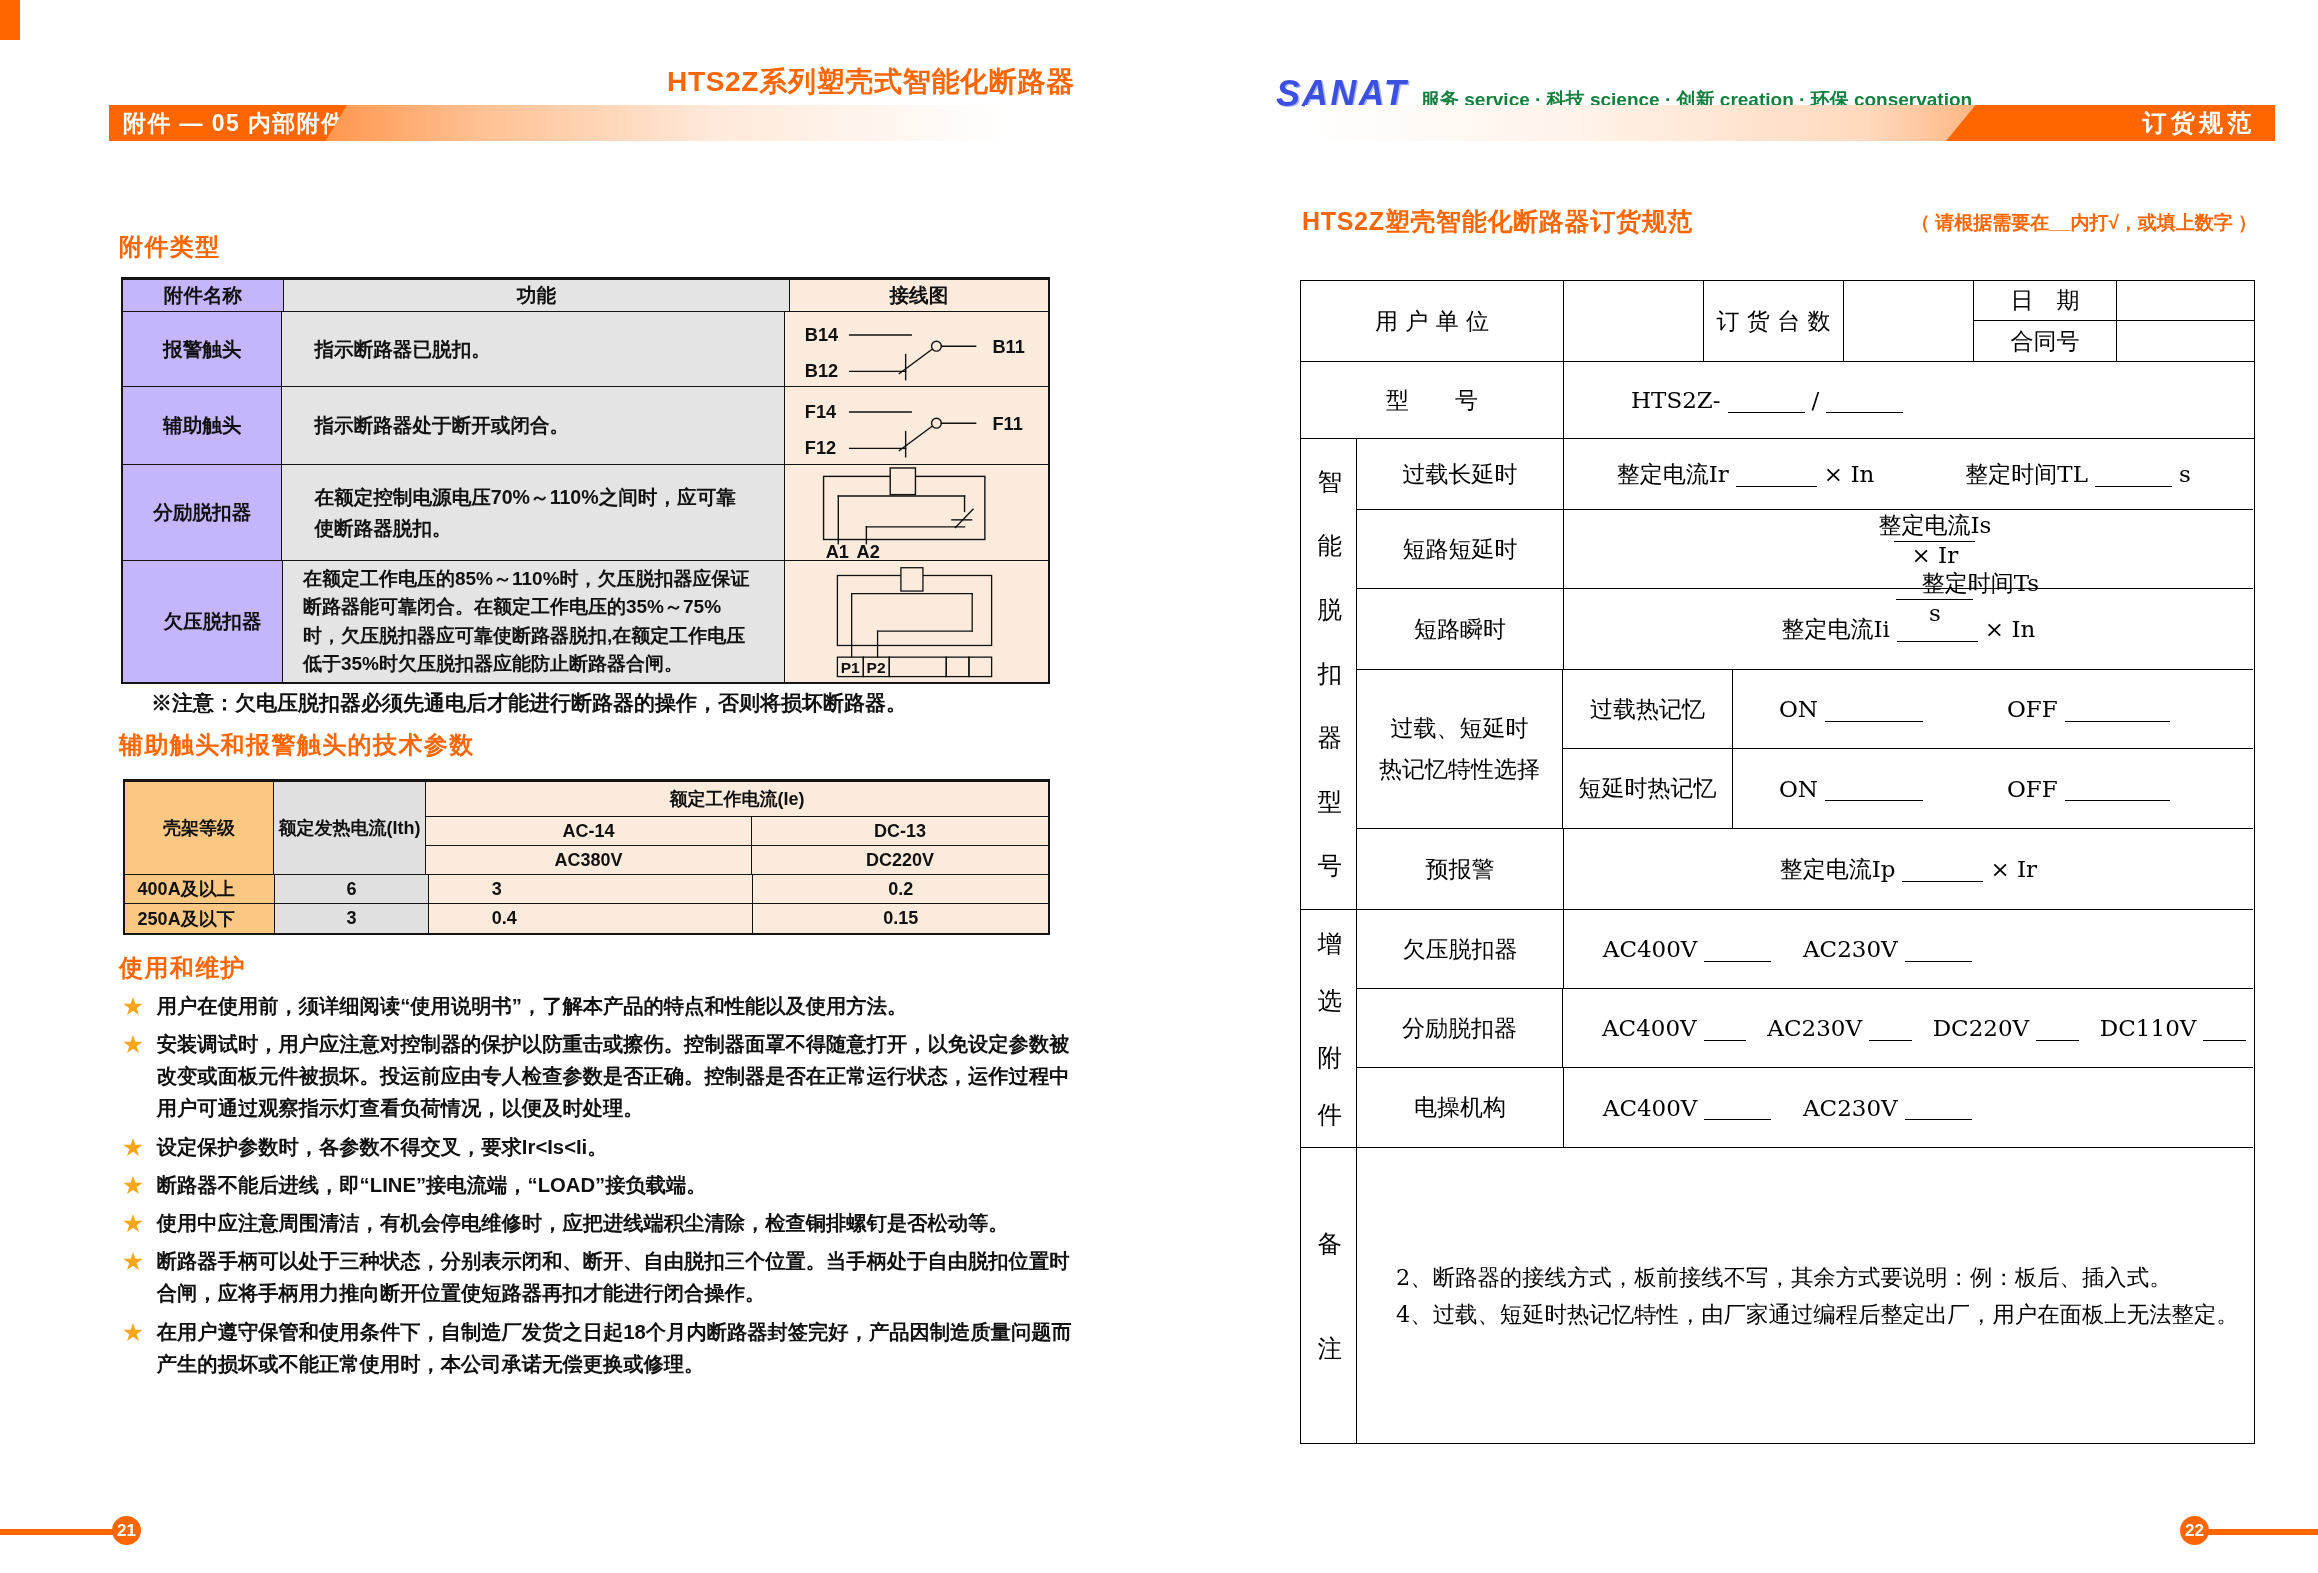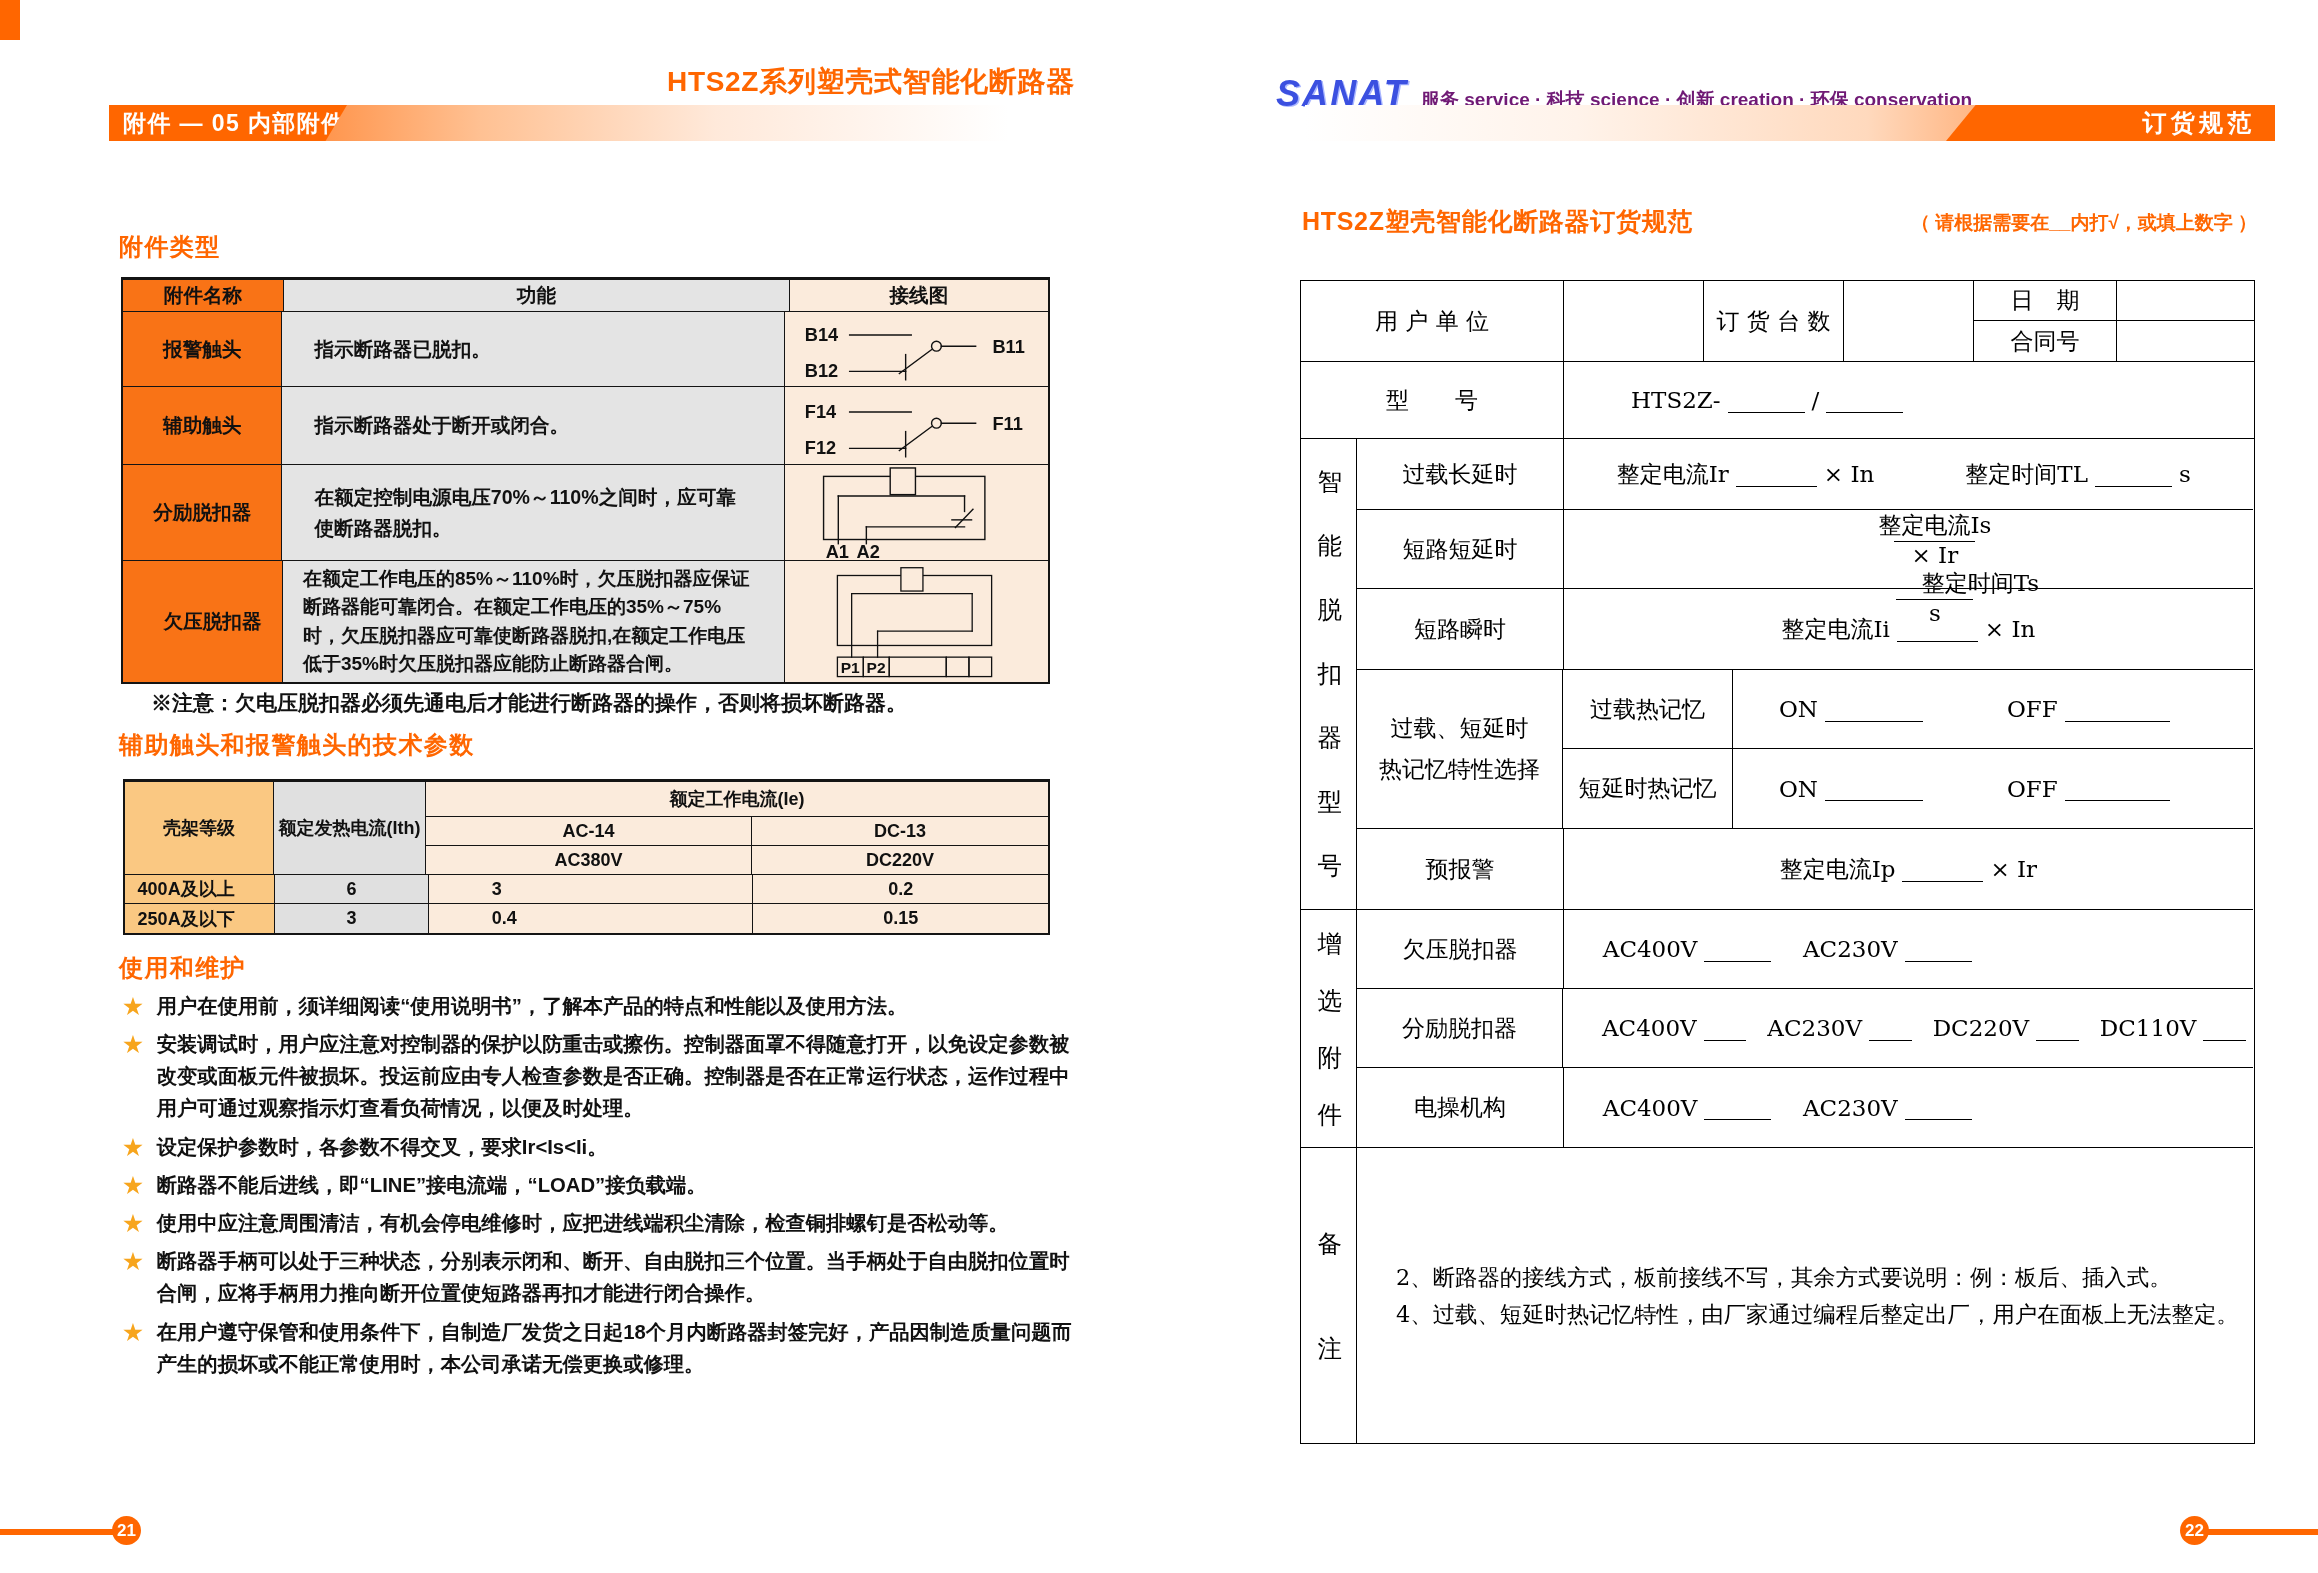--- a/index.html
+++ b/index.html
@@ -22,21 +22,21 @@
 
   
   .sec-title { font-size:24px; font-weight:bold; color:#FF6600; letter-spacing:1.4px; }
 
   
   .t1 { left:121px; top:277px; width:929px; border:2.1px solid #141414; border-top-width:3.5px; background:#fff; }
   .t1row { display:flex; border-bottom:1.4px solid #141414; }
   .t1 .t1row:last-child { border-bottom:none; }
   .t1c { border-right:1.4px solid #141414; display:flex; align-items:center; font-size:19.6px; font-weight:bold; color:#111; }
   .t1row .t1c:last-child { border-right:none; }
-  .c-name { width:164px; background:#f97316; justify-content:center; }
+  .c-name { width:164px; background:#c4b5fd; justify-content:center; }
   .c-func { width:515px; background:#E4E4E4; padding:0 32px; line-height:1.55; }
   .c-diag { width:263px; background:#FBEBDC; justify-content:center; }
   .c-head { justify-content:center !important; padding:0 !important; }
   .h44{height:31px;} .h106{height:74px;} .h110{height:77px;} .h135{height:95px;} .h173{height:121px;padding-left:20px;}
   .t1 svg text { font-family:"Liberation Sans", sans-serif; font-weight:bold; font-size:26px; fill:#111; }
   .t1 svg { stroke-linecap:square; }
 
   
   .note { left:151px; top:689px; font-size:21px; font-weight:bold; color:#111; }
 
@@ -51,21 +51,21 @@
 
   
   .bullets { left:119px; top:990px; width:960px; }
   .bullet { display:flex; gap:9.8px; margin-bottom:6.3px; }
   .star { color:#F7A51D; font-size:25px; line-height:32px; flex:0 0 28px; text-align:center; }
   .btext { font-size:20.3px; font-weight:bold; color:#111; line-height:32px; }
 
   
   .logo { left:1276px; top:73px; font-size:36px; font-weight:bold; font-style:italic; color:#3b50e0;
           letter-spacing:2.1px; text-shadow:1.4px 1.4px 0 #aab7ff; }
-  .slogan { left:1421px; top:87px; font-size:19px; font-weight:bold; color:#701a75; }
+  .slogan { left:1421px; top:87px; font-size:19px; font-weight:bold; color:#15803d; }
   .banner-right { left:1305px; top:105px; width:970px; height:36px;
     background:linear-gradient(90deg,#ffffff 0%,#fff3ea 28%,#ffd9bd 58%,#ff9a55 78%,#ff6600 92%); }
   .banner-right .solid { position:absolute; right:0; top:0; width:329px; height:36px; background:#FF6600;
     clip-path:polygon(9% 0,100% 0,100% 100%,0 100%); display:flex; align-items:center; justify-content:flex-end; padding-right:19.6px; }
   .banner-right .solid span { color:#fff; font-size:24px; font-weight:bold; letter-spacing:4.2px; }
   .form-title { left:1302px; top:205px; font-size:25px; font-weight:bold; color:#FF6600; letter-spacing:0.7px; }
   .form-hint { left:1911px; top:210px; font-size:19px; font-weight:bold; color:#FF6600; }
 
   
   .form { left:1300px; top:280px; width:955px; height:1164px; border:1.4px solid #000; background:#fff;

